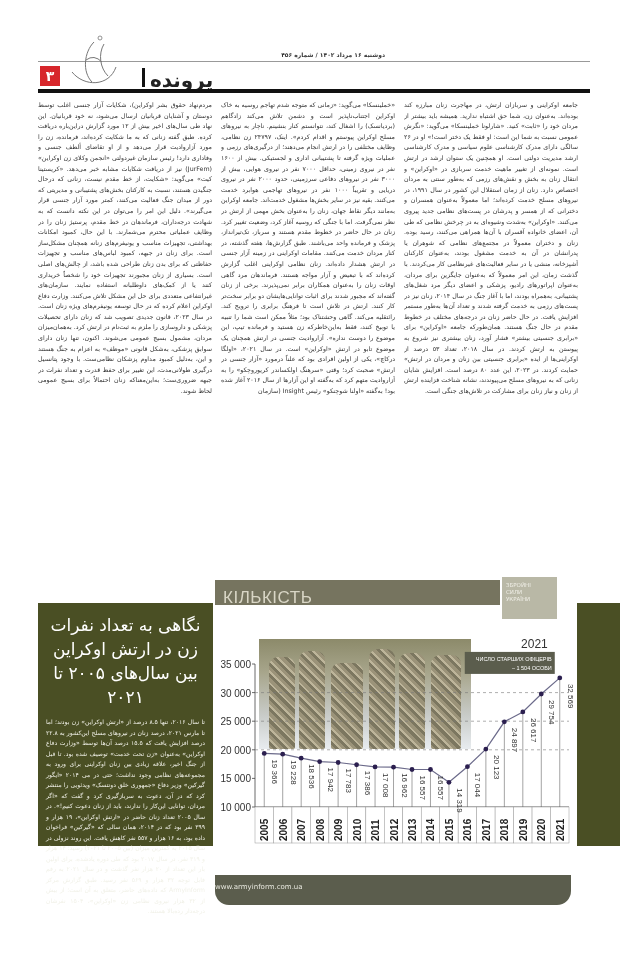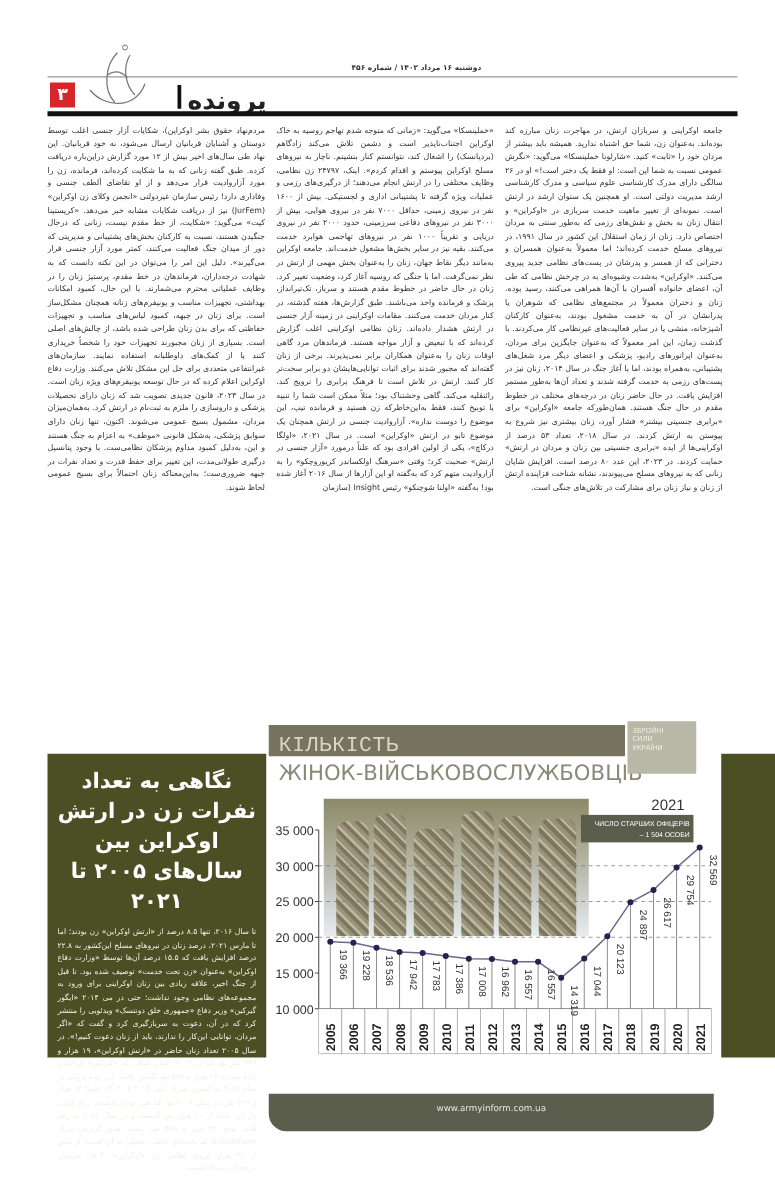--- a/index.html
+++ b/index.html
@@ -11,33 +11,33 @@
   .page-num { position: absolute; left: 2px; top: 36px; width: 20px; height: 20px; background: #d7262b; color: #fff; font-size: 14px; font-weight: bold; text-align: center; line-height: 20px; }
   .logo { position: absolute; left: 26px; top: 2px; width: 60px; height: 58px; }
   .section-bar { position: absolute; left: 104px; top: 38px; width: 3px; height: 19px; background: #111; }
   .section-title { position: absolute; left: 112px; top: 38px; font-size: 20px; font-weight: bold; direction: rtl; }
   .columns { position: absolute; left: 38px; top: 100px; width: 540px; height: 470px; }
   .col { position: absolute; top: 0; width: 174px; height: 470px; font-size: 6.3px; line-height: 10.6px; direction: rtl; text-align: justify; color: #333; overflow: hidden; }
   .col.c1 { right: 0; }
   .col.c2 { right: 183px; }
   .col.c3 { right: 366px; }
   .green-box { position: absolute; left: 38px; top: 603px; width: 175px; height: 243px; background: #4a4f24; color: #fff; direction: rtl; padding: 10px 8px; }
-  .green-box h2 { font-size: 17px; line-height: 24px; font-weight: bold; text-align: center; margin-bottom: 8px; }
+  .green-box h2 { font-size: 17px; line-height: 24px; font-weight: normal; text-align: center; margin-bottom: 8px; }
   .green-box p { font-size: 6.1px; line-height: 10.5px; text-align: justify; color: #f1f1e8; }
   .right-strip { position: absolute; left: 576px; top: 603px; width: 44px; height: 243px; background: #4a4f24; }
   .infographic { position: absolute; left: 215px; top: 575px; width: 362px; height: 340px; background: #fff; }
   .info-title-bar { position: absolute; left: 0; top: 5px; width: 285px; height: 25px; background: #76745f; }
-  .t-kilk { position: absolute; left: 8px; top: 8px; font-size: 17px; color: #d9d6c6; font-family: Liberation Mono, monospace; letter-spacing: 0.5px; }
+  .t-kilk { position: absolute; left: 8px; top: 8px; font-size: 17px; color: #d9d6c6; font-family: Liberation Sans, sans-serif; letter-spacing: 0.5px; }
   .t-years { position: absolute; left: 186px; top: 6px; font-size: 20px; font-weight: bold; color: #e7e4d6; }
   .t-zhinok { position: absolute; left: 8px; top: 34px; font-size: 17px; color: #8a8877; }
   .tag { position: absolute; left: 287px; top: 2px; width: 55px; height: 42px; background: #b9b8a6; color: #efeee6; font-size: 5.5px; line-height: 7px; padding: 5px 4px; }
   .photo { position: absolute; left: 44px; top: 64px; width: 212px; height: 110px; background: linear-gradient(180deg,#8c8a6a 0%,#a7a58b 30%,#c9ccc9 70%,#e8ecef 100%); overflow: hidden; }
   .soldier { position: absolute; bottom: 0; width: 26px; border-radius: 9px 9px 2px 2px; background: repeating-linear-gradient(45deg,#9b9379 0 3px,#7c7760 3px 6px,#bdb59a 6px 8px); }
   .chart-svg { position: absolute; left: 0; top: 0; width: 362px; height: 340px; }
-  .footer-pill { position: absolute; left: 0; top: 300px; width: 356px; height: 30px; background: #5b5d4d; border-radius: 0 0 14px 14px; color: #e8e8df; font-size: 7px; text-align: center; line-height: 24px; }
+  .footer-pill { position: absolute; left: 0; top: 300px; width: 356px; height: 30px; background: #5b5d4d; border-radius: 0 0 14px 14px; color: #e8e8df; font-size: 7px; line-height: 24px; }
 </style>
 </head>
 <body>
 
 <div class="header">
   <div class="dateline">دوشنبه ۱۶ مرداد ۱۴۰۲ / شماره ۴۵۶</div>
   <div class="thin-rule"></div>
   <div class="page-num">۳</div>
   <svg class="logo" viewBox="0 0 60 58">
     <path d="M8 40 C 20 55, 45 55, 52 35 M30 10 C 20 20, 18 40, 28 50 M40 12 C 34 22, 36 36, 44 44 M22 28 Q 30 22 38 30" fill="none" stroke="#777" stroke-width="1"></path>
@@ -57,21 +57,20 @@
 <div class="green-box">
   <h2>نگاهی به تعداد نفرات زن در ارتش اوکراین بین سال‌های ۲۰۰۵ تا ۲۰۲۱</h2>
   <p>تا سال ۲۰۱۶، تنها ۸.۵ درصد از «ارتش اوکراین» زن بودند؛ اما تا مارس ۲۰۲۱، درصد زنان در نیروهای مسلح این‌کشور به ۲۲.۸ درصد افزایش یافت که ۱۵.۵ درصد آن‌ها توسط «وزارت دفاع اوکراین» به‌عنوان «زن تحت خدمت» توصیف شده بود. تا قبل از جنگ اخیر، علاقه زیادی بین زنان اوکراینی برای ورود به مجموعه‌های نظامی وجود نداشت؛ حتی در می ۲۰۱۴ «ایگور گیرکین» وزیر دفاع «جمهوری خلق دونتسک» ویدئویی را منتشر کرد که در آن، دعوت به سربازگیری کرد و گفت که «اگر مردان، توانایی این‌کار را ندارند، باید از زنان دعوت کنیم!». در سال ۲۰۰۵ تعداد زنان حاضر در «ارتش اوکراین»، ۱۹ هزار و ۳۹۹ نفر بود که در ۲۰۱۴، همان سالی که «گیرکین» فراخوان داده بود، به ۱۶ هزار و ۵۵۷ نفر کاهش یافت. این روند نزولی در سال ۲۰۱۵ به کمترین میزان (بین ۲۰۰۵ تا ۲۰۲۱) رسید؛ ۱۴ هزار و ۳۱۹ نفر. در سال ۲۰۱۷ بود که طی دوره یادشده، برای اولین بار این تعداد از ۲۰ هزار نفر گذشت و در سال ۲۰۲۱ به رقم قابل توجه ۳۲ هزار و ۵۶۹ نفر رسید. طبق گزارش مرکز ArmyInform که داده‌های حاضر، متعلق به آن است؛ از بیش از ۳۲ هزار نیروی نظامی زن «اوکراین»، ۱۵۰۴ نفرشان درجه‌دار رده‌بالا هستند.</p>
 </div>
 <div class="right-strip"></div>
 
 <div class="infographic">
   <div class="info-title-bar">
     <span class="t-kilk">КІЛЬКІСТЬ</span>
   </div>
-  <div class="t-zhinok">ЖІНОК-ВІЙСЬКОВОСЛУЖБОВЦІВ</div>
   <div class="tag">
     <div>ЗБРОЙНІ</div>
     <div>СИЛИ</div>
     <div>УКРАЇНИ</div>
   </div>
   <div class="photo">
     <div class="soldier" style="left:10px;height:92px"></div>
     <div class="soldier" style="left:40px;height:98px"></div>
     <div class="soldier" style="left:72px;height:86px;width:32px"></div>
     <div class="soldier" style="left:110px;height:100px"></div>

